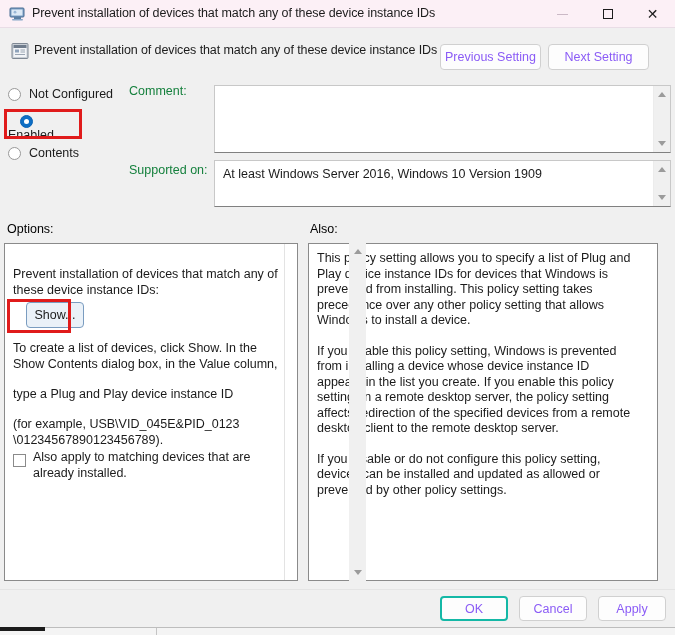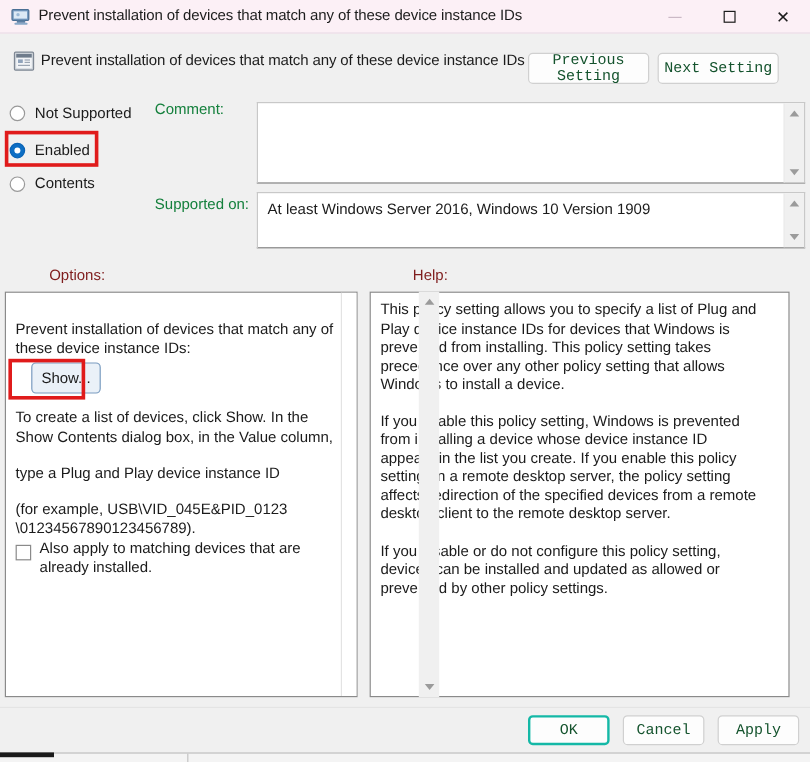--- a/index.html
+++ b/index.html
@@ -92,43 +92,43 @@
     font-size: 12.5px;
     color: #1c1c1c;
     white-space: nowrap;
     letter-spacing: -0.1px;
   }
   .btn {
     position: absolute;
     background: #fdfdfd;
     border: 1px solid #d0d0d0;
     border-radius: 4px;
-    font-family: Liberation Mono, monospace;
-    font-size: 12.5px;
-    color: #14532d;
+    font-family: Liberation Sans, sans-serif;
+    font-size: 12.5px;
+    color: #8b5cf6;
     box-sizing: border-box;
     display: flex;
     align-items: center;
     justify-content: center;
     padding: 0;
     cursor: default;
   }
   .btn-prev { left: 440px; top: 44px; width: 101px; height: 26px; }
   .btn-next { left: 548px; top: 44px; width: 101px; height: 26px; }
 
   
   .radio-row {
     position: absolute;
     left: 8px;
     display: flex;
     align-items: center;
     height: 20px;
   }
   .r-notconf { top: 84px; }
-  .r-enabled { top: 115px; }
+  .r-enabled { top: 115px; flex-direction: column; }
   .r-disabled{ top: 143px; }
   .radio {
     width: 13px; height: 13px;
     border-radius: 50%;
     border: 1px solid #999;
     background: #ffffff;
     box-sizing: border-box;
     margin-right: 8px;
     flex: none;
     position: relative;
@@ -212,22 +212,21 @@
     width: 0; height: 0;
     border-left: 4px solid transparent;
     border-right: 4px solid transparent;
     border-top: 5px solid #9b9b9b;
   }
 
   
   .section-label {
     position: absolute;
     font-size: 12.5px;
-    color: #7f1d1d;
-    margin-left: 34px;
+    color: #000000;
   }
   .lbl-options { left: 7px; top: 222px; }
   .lbl-help { left: 310px; top: 222px; }
 
   .panel {
     position: absolute;
     background: #ffffff;
     border: 1px solid #8a8a8a;
     box-sizing: border-box;
   }
@@ -387,21 +386,21 @@
       <rect x="9.5" y="9.5" width="4.5" height="1" fill="#9aa5b3"></rect>
       <rect x="4" y="12" width="10" height="1" fill="#9aa5b3"></rect>
     </svg>
   </span>
   <div class="header-title">Prevent installation of devices that match any of these device instance IDs</div>
   <button class="btn btn-prev">Previous Setting</button>
   <button class="btn btn-next">Next Setting</button>
 
   <div class="radio-row r-notconf">
     <span class="radio"></span>
-    <span class="radio-label">Not Supported</span>
+    <span class="radio-label">Not Configured</span>
   </div>
   <div class="radio-row r-enabled">
     <span class="radio checked"></span>
     <span class="radio-label">Enabled</span>
   </div>
   <div class="radio-row r-disabled">
     <span class="radio"></span>
     <span class="radio-label">Contents</span>
   </div>
   <div class="annot annot-enabled"></div>
@@ -426,21 +425,21 @@
       <div class="sb-up">
           <span class="tri-up"></span>
         </div>
       <div class="sb-dn">
           <span class="tri-dn"></span>
         </div>
     </div>
   </div>
 
   <div class="section-label lbl-options">Options:</div>
-  <div class="section-label lbl-help">Help:</div>
+  <div class="section-label lbl-help">Also:</div>
 
   <div class="panel panel-options">
     <div class="opt-body">
       <p class="opt-p">Prevent installation of devices that match any of these device instance IDs:</p>
     </div>
 
     <button class="btn-show">Show...</button>
 
     <div class="opt-body" style="top:96px;">
       <p class="opt-gap">To create a list of devices, click Show. In the Show Contents dialog box, in the Value column,</p>

